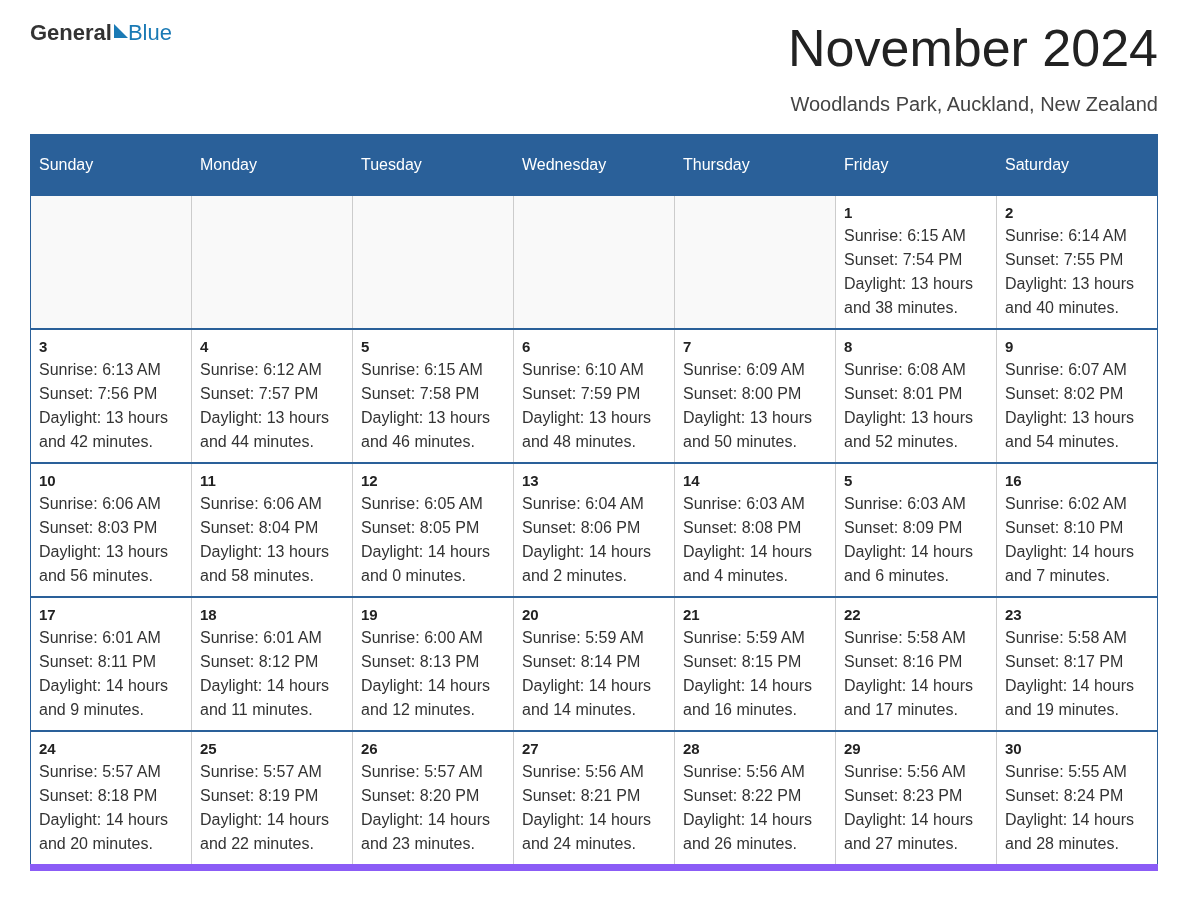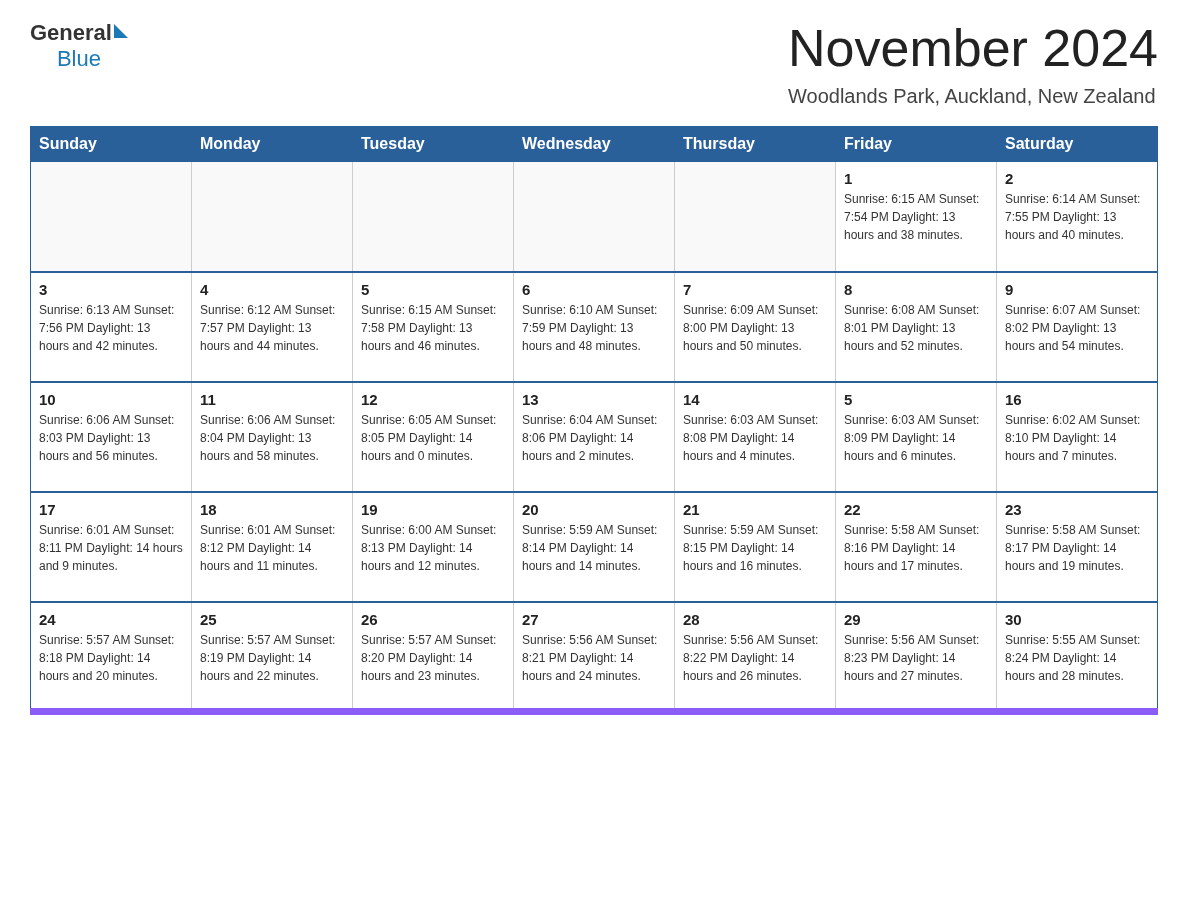--- a/index.html
+++ b/index.html
@@ -30,53 +30,54 @@
       width: 0;
       height: 0;
       border-left: 14px solid #1a7ab5;
       border-top: 14px solid transparent;
       border-bottom: 0px solid transparent;
       margin-left: 2px;
       margin-top: -4px;
     }
     .logo-wrapper {
       display: flex;
-      flex-direction: column;
-      align-items: center;
+      flex-direction: row;
+      align-items: flex-start;
     }
     .logo-top-line {
       display: flex;
       align-items: center;
     }
     .title-section {
+      text-align: right;
     }
     .month-title {
       font-size: 52px;
       font-weight: normal;
       color: #222;
       line-height: 1.1;
     }
     .location-subtitle {
       font-size: 20px;
       color: #444;
-      margin-top: 8px;
+      margin-top: 16px;
     }
     .calendar-table {
       width: 100%;
       border-collapse: collapse;
       table-layout: fixed;
     }
     .calendar-table thead tr {
       background-color: #2a6099;
     }
     .calendar-table thead th {
       color: #fff;
       font-size: 16px;
-      font-weight: bold;
-      padding: 8px 8px;
+      font-weight: normal;
+      padding: 21px 8px;
       text-align: left;
       border: 1px solid #2a6099;
     }
     .calendar-table tbody tr {
       border-bottom: 2px solid #2a6099;
     }
     .calendar-table tbody td {
       vertical-align: top;
       padding: 8px 8px;
       font-size: 12.5px;
@@ -94,21 +95,21 @@
       border-bottom: 7px solid #8b5cf6;
     }
     .day-number {
       font-size: 15px;
       font-weight: bold;
       color: #222;
       display: block;
       margin-bottom: 3px;
     }
     .day-info {
-      font-size: 12px;
+      font-size: 16px;
       color: #333;
       line-height: 1.5;
     }
     .empty-cell {
       background: #f9f9f9;
     }
   </style>
 </head>
 <body>
 

